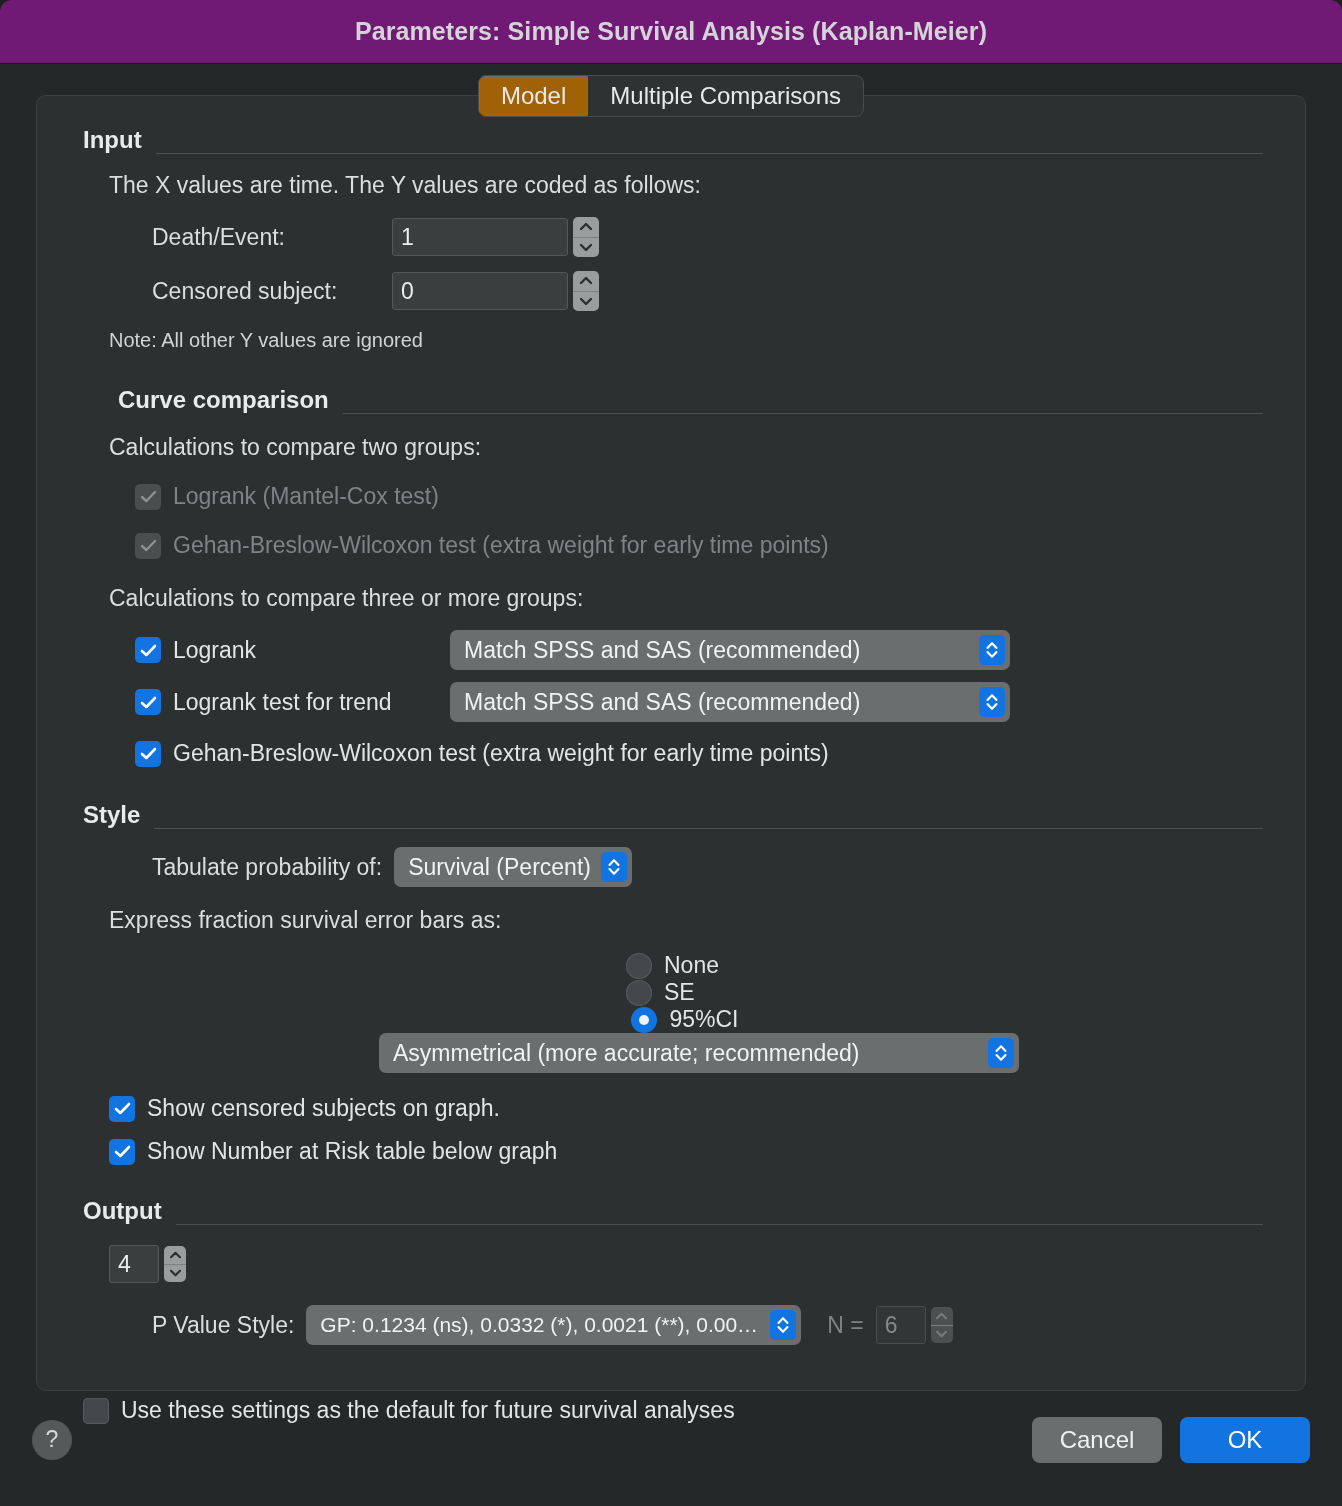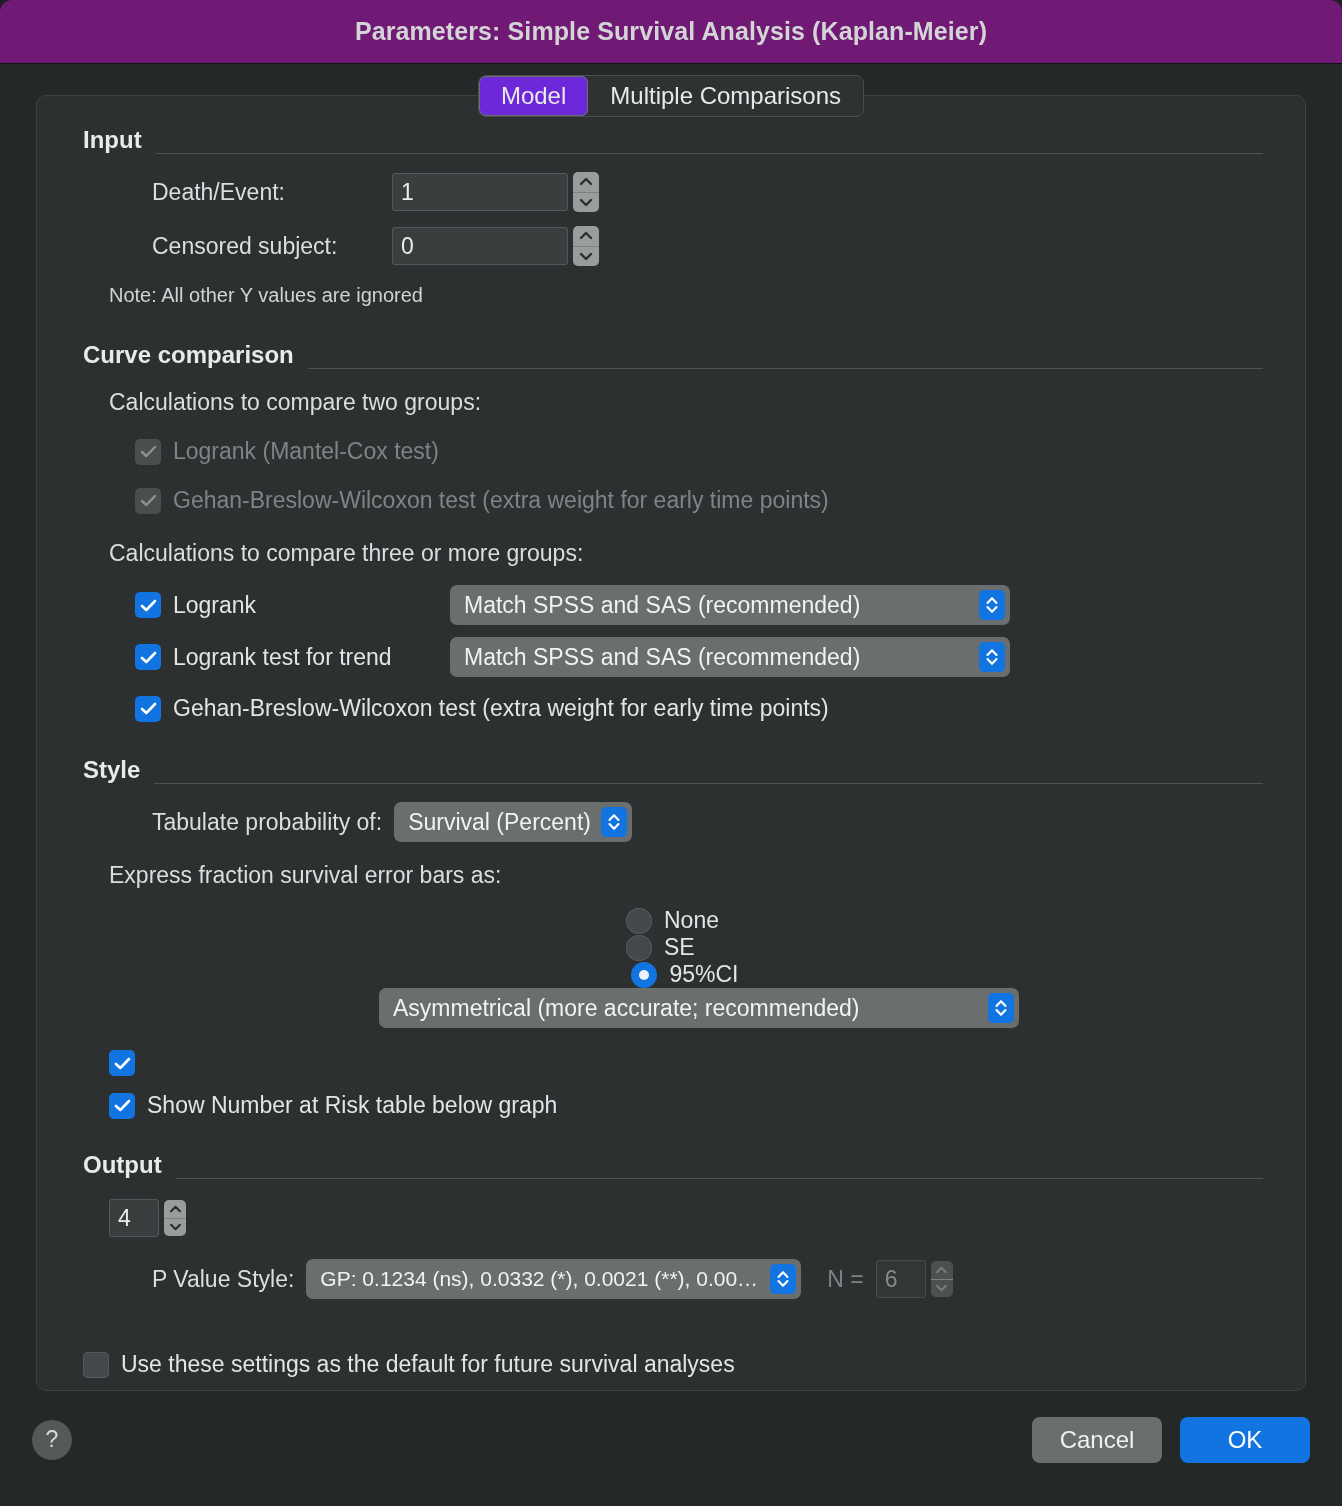--- a/index.html
+++ b/index.html
@@ -57,22 +57,22 @@
   }
   .tab {
     display: flex;
     align-items: center;
     padding: 0 22px;
     font-size: 24px;
     color: #e8e9ea;
     cursor: default;
   }
   .tab.selected {
-    background: #6d28d9;
-    border-radius: 7px;
+    background: #a16207;
+    border-radius: 2px;
     box-shadow: inset 0 0 0 1px #6d7172;
     align-items: center;
   }
 
   
   .panel {
     position: absolute;
     top: 95px;
     left: 36px;
     right: 36px;
@@ -295,20 +295,21 @@
 
   <div class="panel">
     <div class="panel-inner">
 
       <div class="section-head">
         <span class="label">Input</span>
         <span class="rule"></span>
       </div>
 
       <div class="indent" style="margin-top:18px;">
+        <div class="body-text">The X values are time. The Y values are coded as follows:</div>
 
         <div class="row" style="margin-top:18px;">
           <div class="field-label" style="width:240px;">Death/Event:</div>
           <div class="textfield" style="width:176px;">1</div>
           <div class="stepper">
             <div>
               <svg width="14" height="9" viewBox="0 0 14 9">
                   <polyline points="2,7 7,2 12,7" fill="none" stroke="#2c2f30" stroke-width="2.4" stroke-linecap="round" stroke-linejoin="round"></polyline>
                 </svg>
             </div>
@@ -333,21 +334,21 @@
               <svg width="14" height="9" viewBox="0 0 14 9">
                   <polyline points="2,2 7,7 12,2" fill="none" stroke="#2c2f30" stroke-width="2.4" stroke-linecap="round" stroke-linejoin="round"></polyline>
                 </svg>
             </div>
           </div>
         </div>
 
         <div class="note" style="margin-top:18px;">Note: All other Y values are ignored</div>
       </div>
 
-      <div class="section-head" style="margin-top:34px;">
+      <div class="section-head" style="margin-top:34px;margin-left:35px;">
         <span class="label">Curve comparison</span>
         <span class="rule"></span>
       </div>
 
       <div class="indent" style="margin-top:20px;">
         <div class="body-text">Calculations to compare two groups:</div>
 
         <div class="cb-row indent" style="margin-top:22px;">
           <span class="checkbox disabled">
             <svg width="17" height="13" viewBox="0 0 17 13">
@@ -464,20 +465,21 @@
             </span>
           </div>
         </div>
 
         <div class="cb-row" style="margin-top:22px;">
           <span class="checkbox on">
             <svg width="17" height="13" viewBox="0 0 17 13">
                 <polyline points="2,7 6.3,11 15,2" fill="none" stroke="#ffffff" stroke-width="2.6" stroke-linecap="round" stroke-linejoin="round"></polyline>
               </svg>
           </span>
+          <span class="cb-label">Show censored subjects on graph.</span>
         </div>
 
         <div class="cb-row" style="margin-top:16px;">
           <span class="checkbox on">
             <svg width="17" height="13" viewBox="0 0 17 13">
                 <polyline points="2,7 6.3,11 15,2" fill="none" stroke="#ffffff" stroke-width="2.6" stroke-linecap="round" stroke-linejoin="round"></polyline>
               </svg>
           </span>
           <span class="cb-label">Show Number at Risk table below graph</span>
         </div>

